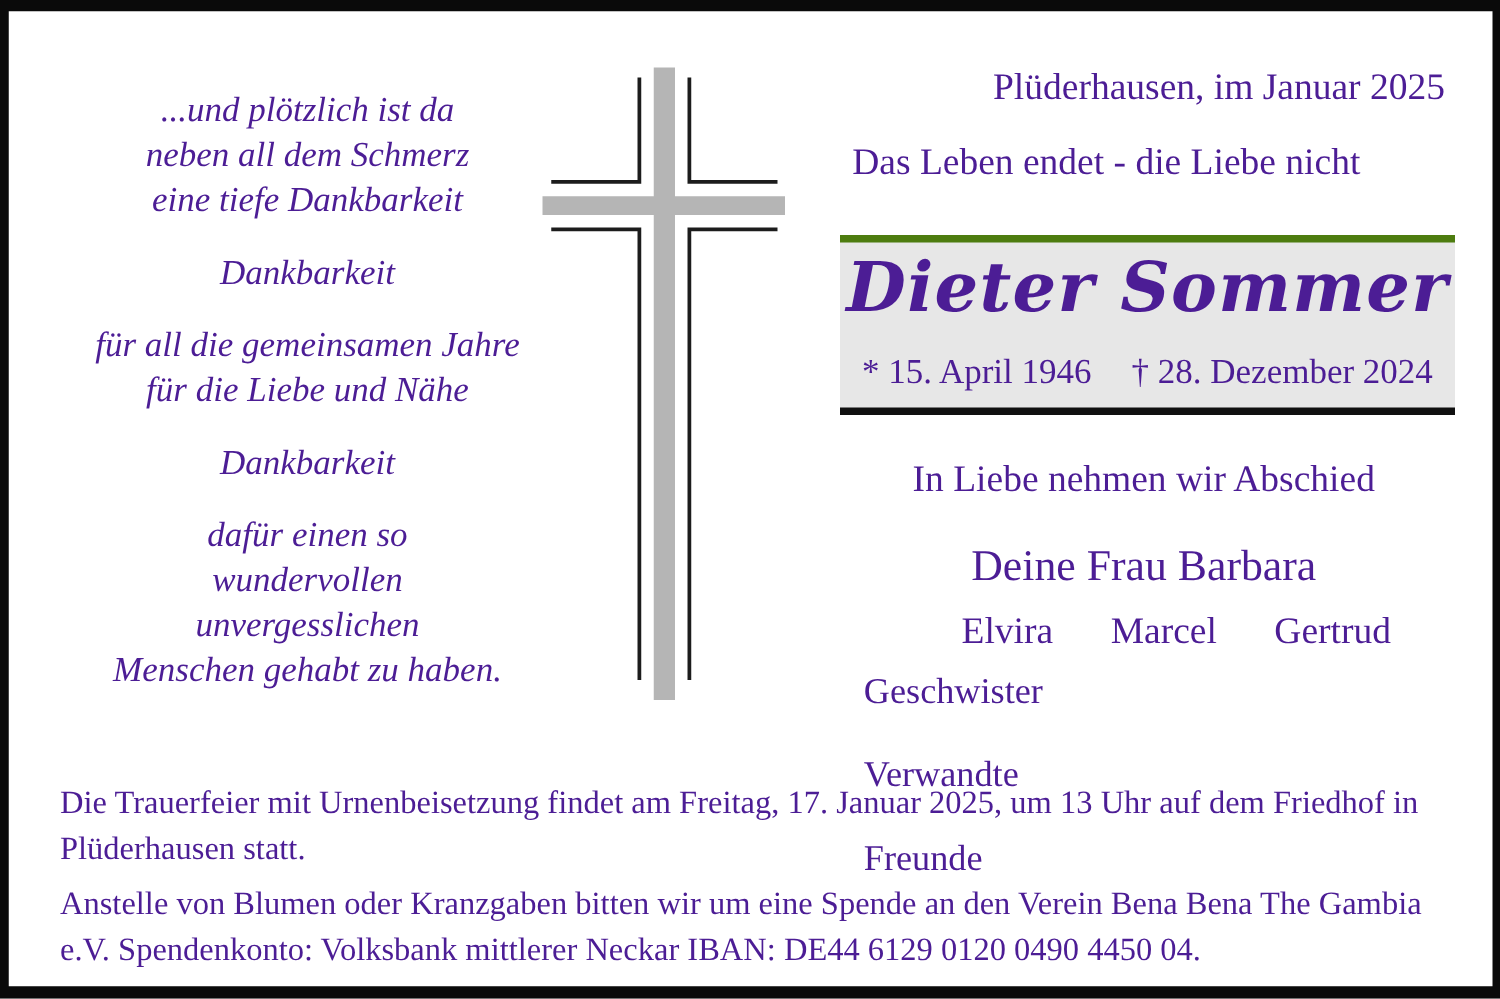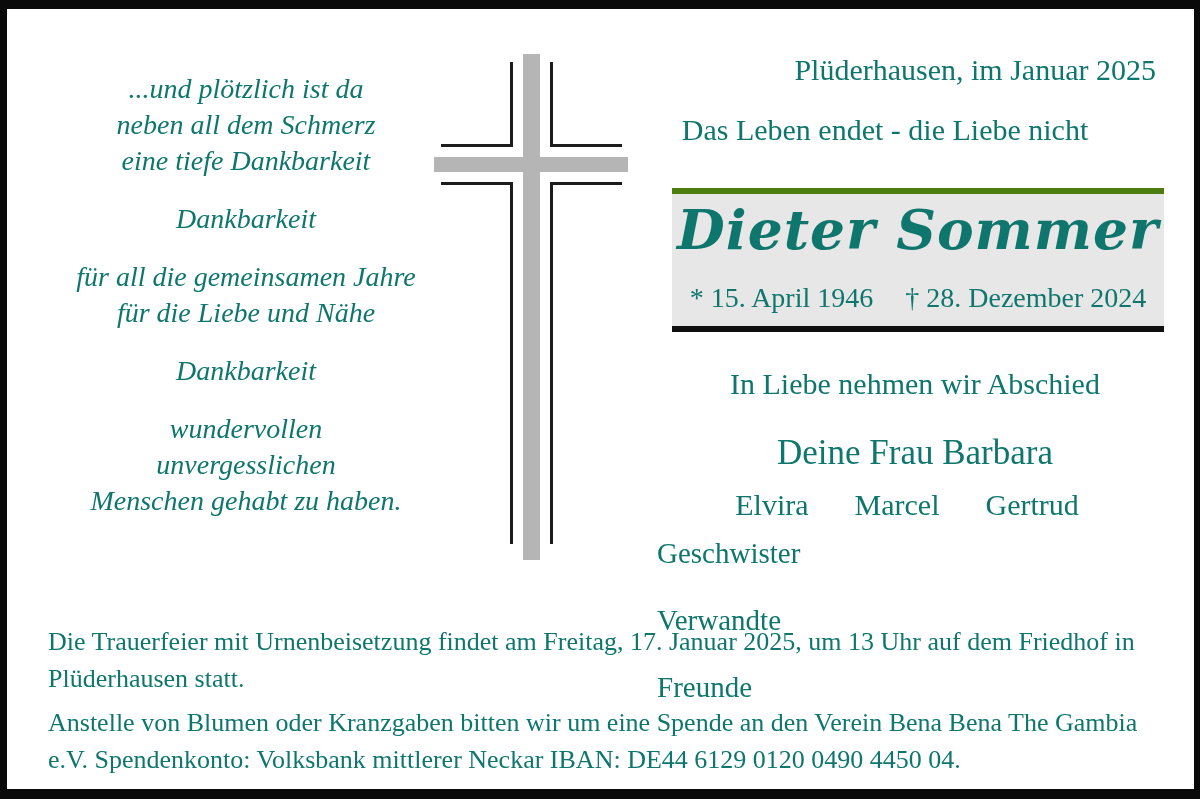--- a/index.html
+++ b/index.html
@@ -8,21 +8,21 @@
     width: 1200px;
     height: 799px;
     box-sizing: border-box;
     background: #ffffff;
     border-top: 9px solid #0a0a0a;
     border-right: 6px solid #0a0a0a;
     border-bottom: 10px solid #0a0a0a;
     border-left: 7px solid #0a0a0a;
     overflow: hidden;
     font-family: "Liberation Serif", serif;
-    color: #0f766e;
+    color: #4c1d95;
   }
   .abs { position: absolute; }
 
   
   .poem {
     left: 24px; top: 62px; width: 430px;
     text-align: center;
     font-style: italic;
     font-size: 28px;
     line-height: 36px;
@@ -70,21 +70,21 @@
 
   .farewell-intro {
     left: 658px; top: 358px; width: 500px;
     text-align: center; font-size: 30px; white-space: nowrap;
   }
   .chief-mourner {
     left: 658px; top: 424px; width: 500px;
     text-align: center; font-size: 35px; white-space: nowrap;
   }
   .names-row {
-    left: 650px; width: 500px;
+    left: 684px; width: 500px;
     display: flex; justify-content: center;
     font-size: 30px; white-space: nowrap;
   }
   .names-row.family { top: 479px; gap: 46px; }
   .names-row.others { top: 528px; gap: 34px; font-size: 29px; flex-direction: column; }
 
   
   .footer {
     left: 41px; top: 614px; width: 1124px;
     font-size: 26px;
@@ -108,20 +108,21 @@
       <div class="poem-line">Dankbarkeit</div>
     </div>
     <div class="stanza">
       <div class="poem-line">für all die gemeinsamen Jahre</div>
       <div class="poem-line">für die Liebe und Nähe</div>
     </div>
     <div class="stanza">
       <div class="poem-line">Dankbarkeit</div>
     </div>
     <div class="stanza">
+      <div class="poem-line">dafür einen so</div>
       <div class="poem-line">wundervollen</div>
       <div class="poem-line">unvergesslichen</div>
       <div class="poem-line">Menschen gehabt zu haben.</div>
     </div>
   </div>
 
   <div class="abs cross-wrap">
     <svg width="250" height="520" viewBox="0 0 250 520" aria-hidden="true">
 
       <g stroke="#1c1c1c" stroke-width="3" fill="none">

